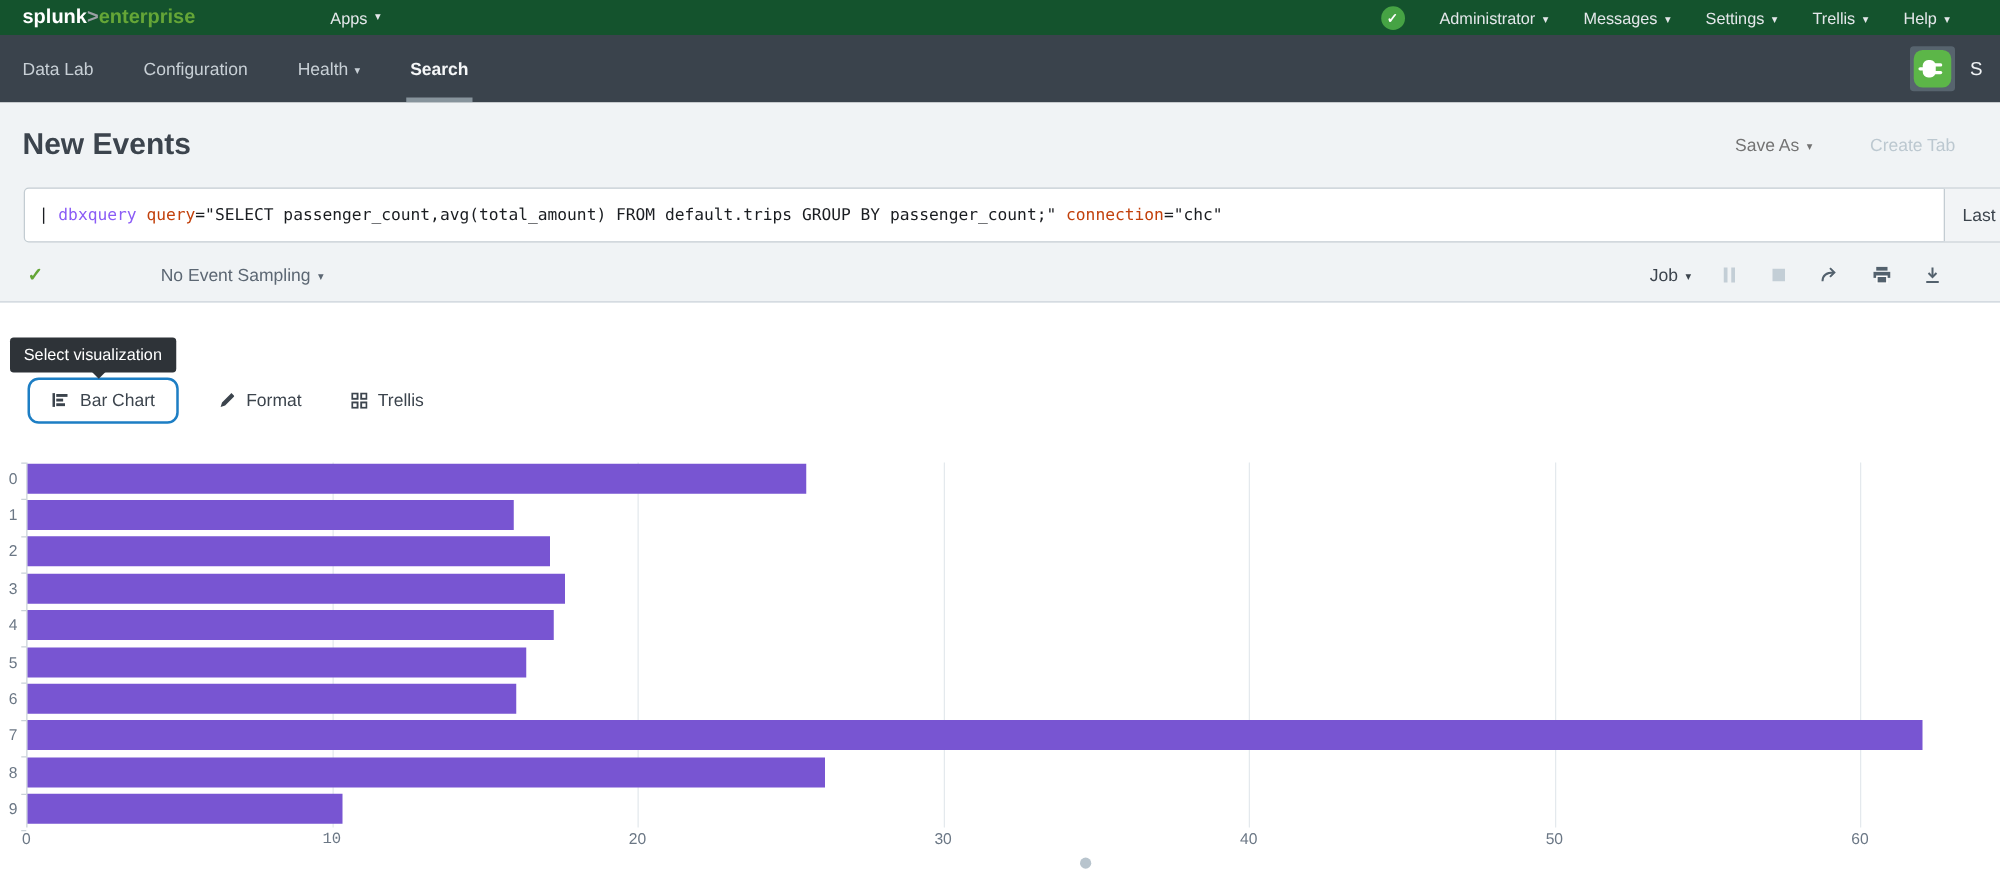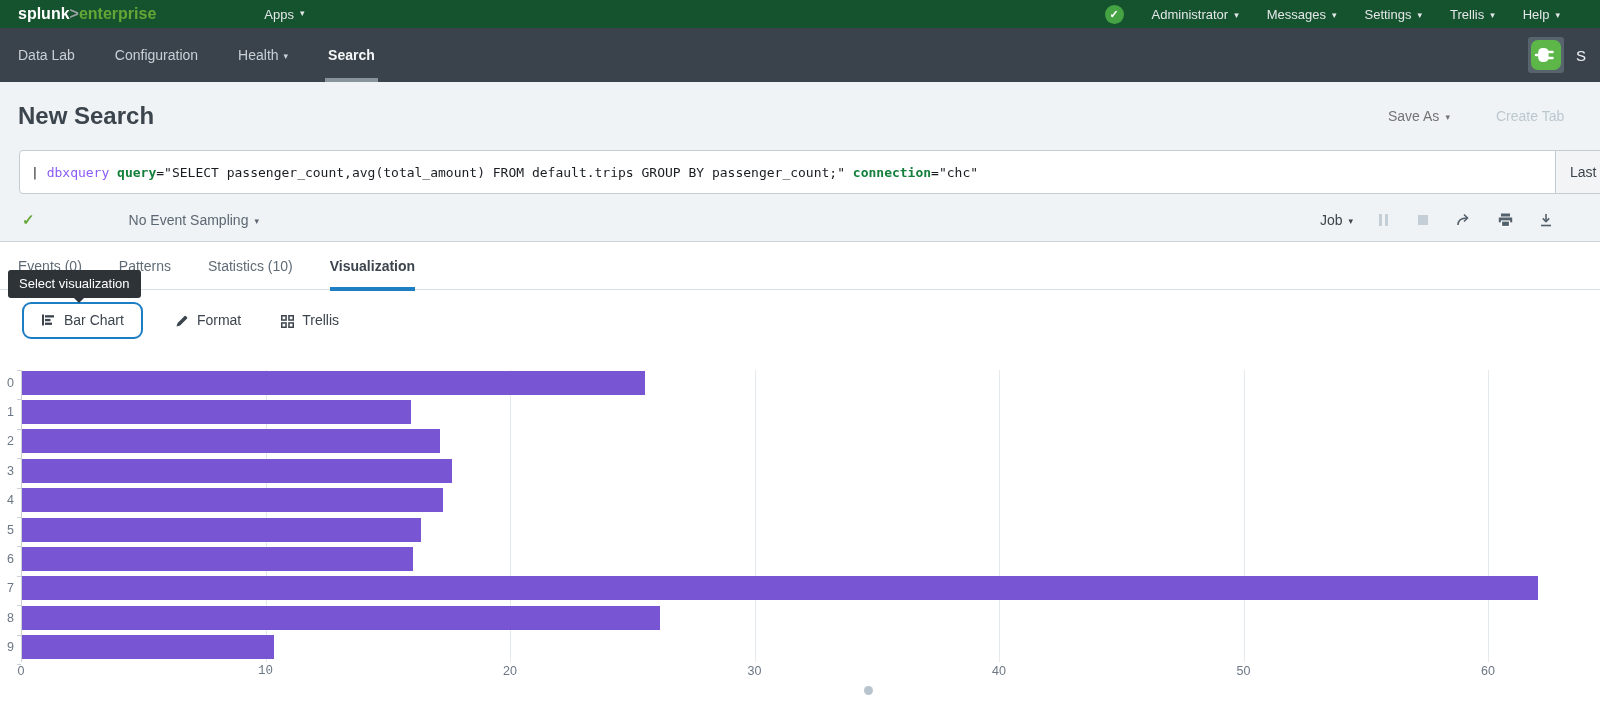--- a/index.html
+++ b/index.html
@@ -34,21 +34,21 @@
   .header-zone { position:absolute; left:0; top:82px; width:1600px; height:160px; background:#f0f3f5; border-bottom:1px solid #ccd4da; }
   .page-title { position:absolute; left:18px; top:20px; font-size:24px; font-weight:bold; color:#3c444d; }
   .save-as { position:absolute; left:1388px; top:26px; font-size:14px; color:#737373; display:flex; gap:6px; align-items:center; cursor:pointer; }
   .create-table { position:absolute; left:1496px; top:26px; font-size:14px; color:#bcc8d0; white-space:nowrap; cursor:default; }
 
   
   .search-bar { position:absolute; left:19px; top:68px; width:1591px; height:44px; background:#ffffff; border:1px solid #c3ccd2; border-radius:4px; display:flex; }
   .query-box { flex:1; display:flex; align-items:center; padding-left:11px; overflow:hidden; cursor:text; }
   .query-text { font-family:"DejaVu Sans Mono","Liberation Mono",monospace; font-size:13px; color:#1a1d21; white-space:pre; }
   .tok-command { color:#8b5cf6; }
-  .tok-param { color:#15803d;font-weight:bold; }
+  .tok-param { color:#c2410c; }
   .time-picker { width:54px; background:#f2f4f6; border-left:1px solid #c3ccd2; display:flex; align-items:center; padding-left:14px; font-size:14px; color:#3c444d; cursor:pointer; }
 
   
   .results-bar { position:absolute; left:0; top:116px; width:1600px; height:44px; display:flex; align-items:center; font-size:14px; color:#3c444d; }
   .ok-check { color:#65a637; font-weight:bold; font-size:15px; margin-left:22px; }
   .results-summary { margin-left:8px; }
   .sampling { margin-left:94px; color:#5c6773; display:flex; gap:6px; align-items:center; cursor:pointer; }
   .results-actions { position:absolute; right:47px; top:0; height:44px; display:flex; align-items:center; }
   .job-menu { display:flex; gap:6px; align-items:center; cursor:pointer; color:#3c444d; }
   .icon-btn { display:flex; align-items:center; justify-content:center; cursor:pointer; }
@@ -64,21 +64,21 @@
   .tab.active { color:#3c444d; font-weight:bold; }
   .tab.active::after { content:""; position:absolute; left:0; right:0; bottom:-1px; height:4px; background:#1d7ec4; }
 
   
   .tooltip { position:absolute; left:8px; top:270px; background:#2e3338; color:#ffffff; font-size:13px; padding:6px 11px 7px; border-radius:3px; z-index:40; white-space:nowrap; }
   .tooltip::after { content:""; position:absolute; left:64px; bottom:-12px; border:7px solid transparent; border-top-color:#2e3338; }
 
   
   .viz-controls { position:absolute; left:0; top:296px; width:1600px; height:48px; background:#ffffff; display:flex; align-items:center; font-size:14px; color:#3c444d; }
   .chart-type-btn { margin-left:22px; height:37px; border:2px solid #1d7ec4; border-radius:9px; background:#fff; display:flex; align-items:center; gap:9px; padding:0 17px; cursor:pointer; color:#3c444d; font-size:14px; }
-  .ctrl-item { display:flex; align-items:flex-end; gap:8px; cursor:pointer; }
+  .ctrl-item { display:flex; align-items:center; gap:8px; cursor:pointer; }
   .ctrl-format { margin-left:32px; } .ctrl-trellis { margin-left:40px; }
 
   
   .chart { position:absolute; left:0; top:368px; width:1600px; height:340px; background:#ffffff; }
   .gridline { position:absolute; top:2px; height:292px; width:1px; background:#e4e9ed; }
   .gridline.zero { background:#c9d1d7; }
   .ytick-mark { position:absolute; left:17px; width:4px; height:1px; background:#c9d1d7; }
   .xtick { position:absolute; top:296px; width:30px; text-align:center; font-size:12.5px; color:#6b7785; }
   .chart-rows { position:absolute; left:0; top:0; width:1600px; }
   .chart-row { height:29.4px; display:flex; align-items:center; }
@@ -153,21 +153,21 @@
             <rect x="16" y="10" width="8" height="3" rx="1.5"></rect>
             <rect x="16" y="17" width="8" height="3" rx="1.5"></rect>
           </svg>
         </div>
       </div>
       <span class="app-initial">S</span>
     </div>
   </div>
 
   <div class="header-zone">
-    <div class="page-title">New Search</div>
+    <div class="page-title">New Events</div>
     <div class="save-as">
       <span>Save As</span>
       <span class="caret">▾</span>
     </div>
     <div class="create-table">Create Tab</div>
 
     <div class="search-bar">
       <div class="query-box">
         <div class="query-text"><span class="tok-default">| </span><span class="tok-command">dbxquery </span><span class="tok-param">query</span><span class="tok-default">="SELECT passenger_count,avg(total_amount) FROM default.trips GROUP BY passenger_count;" </span><span class="tok-param">connection</span><span class="tok-default">="chc"</span></div>
       </div>
@@ -211,34 +211,20 @@
           <svg class="glyph" width="14" height="14" viewBox="0 0 14 14" fill="none" stroke="#53616d" stroke-width="1.6">
             <path d="M7 1 V8.2"></path>
               <path d="M3.8 5.4 L7 8.6 L10.2 5.4"></path>
               <path d="M2 12.5 H12"></path>
           </svg>
         </div>
       </div>
     </div>
   </div>
 
-  <div class="tabs-row">
-    <div class="tab">
-        <span>Events (0)</span>
-      </div>
-    <div class="tab">
-        <span>Patterns</span>
-      </div>
-    <div class="tab">
-        <span>Statistics (10)</span>
-      </div>
-    <div class="tab active">
-        <span>Visualization</span>
-      </div>
-  </div>
 
   <div class="tooltip">Select visualization</div>
 
   <div class="viz-controls">
     <div class="chart-type-btn">
       <span>
         <svg class="glyph" width="14" height="14" viewBox="0 0 14 14" fill="#3c444d">
           <rect x="1" y="1.5" width="2" height="11"></rect>
             <rect x="4" y="2.2" width="9" height="2.3"></rect>
             <rect x="4" y="5.9" width="5.5" height="2.3"></rect>

